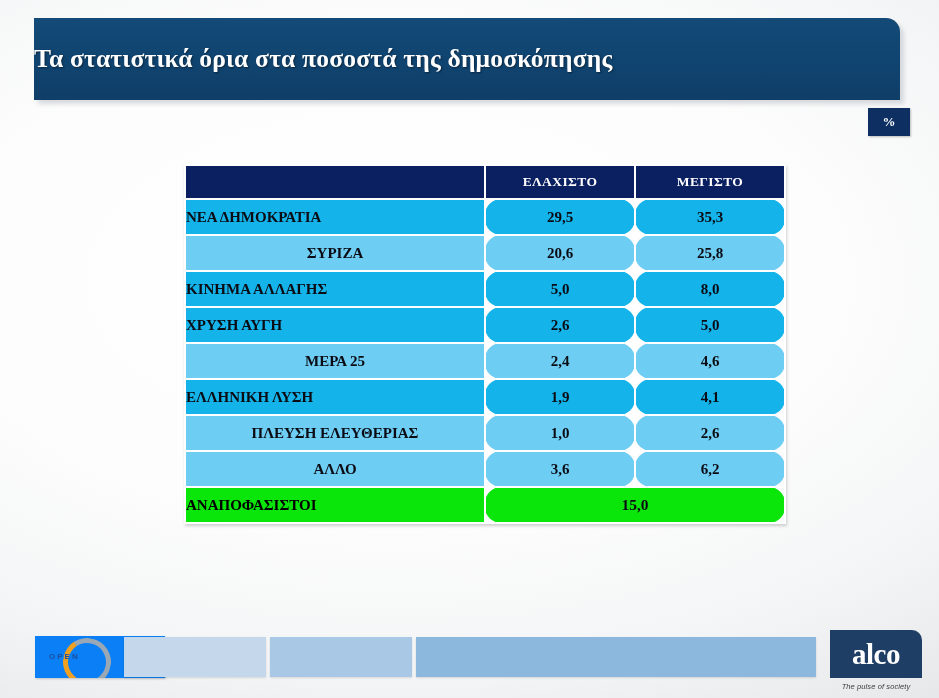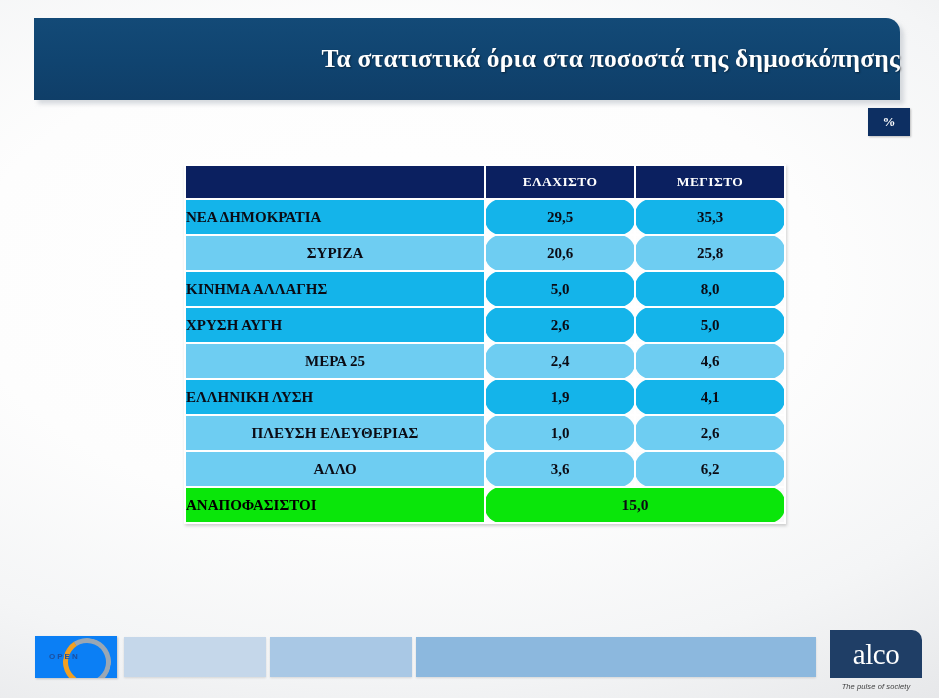--- a/index.html
+++ b/index.html
@@ -37,21 +37,21 @@
   .title-bar {
     position: absolute;
     left: 34px;
     top: 18px;
     width: 866px;
     height: 82px;
     background: linear-gradient(180deg, #134a77 0%, #104470 52%, #0f3e68 100%);
     border-radius: 0 14px 0 0;
     display: flex;
     align-items: center;
-    justify-content: flex-end;
+    justify-content: flex-start;
   }
   .title-text {
     color: #ffffff;
     font-size: 25.5px;
     font-weight: bold;
     letter-spacing: .2px;
     text-shadow: 1px 1px 2px rgba(0,0,0,.45);
     white-space: nowrap;
   }
 
@@ -134,20 +134,21 @@
   }
   .open-logo {
     position: absolute;
     left: 35px;
     top: 0px;
     width: 82px;
     height: 42px;
     background: #0b7ff5;
     overflow: hidden;
     box-shadow: 1px 1px 2px rgba(0,0,0,.2);
+    padding-left: 48px;
   }
   .open-logo .arc-o {
     position: absolute;
     left: 28px;
     top: 2px;
     width: 38px;
     height: 38px;
     border: 5px solid #f2a022;
     border-radius: 50%;
     border-top-color: #9aa7b4;
@@ -183,21 +184,21 @@
     background: #1f3e66;
     border-radius: 0 10px 0 0;
     display: flex;
     align-items: center;
     justify-content: center;
   }
   .alco-logo .alco-word {
     color: #ffffff;
     font-family: "Liberation Serif", serif;
     font-size: 29px;
-    font-weight: normal;
+    font-weight: bold;
     letter-spacing: -.5px;
     line-height: 1;
   }
   .alco-tag {
     position: absolute;
     left: 830px;
     top: 46px;
     width: 92px;
     text-align: center;
     font-family: "Liberation Sans", sans-serif;

